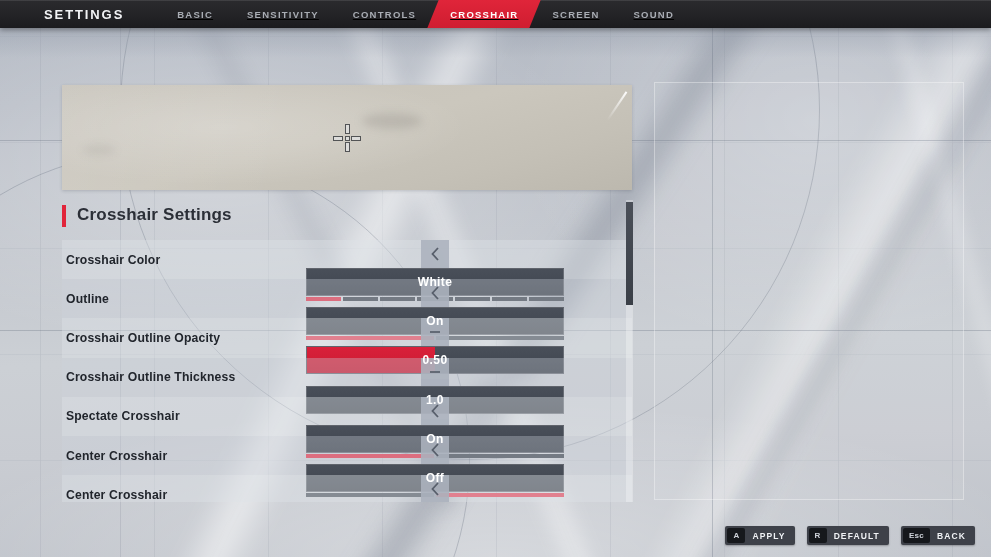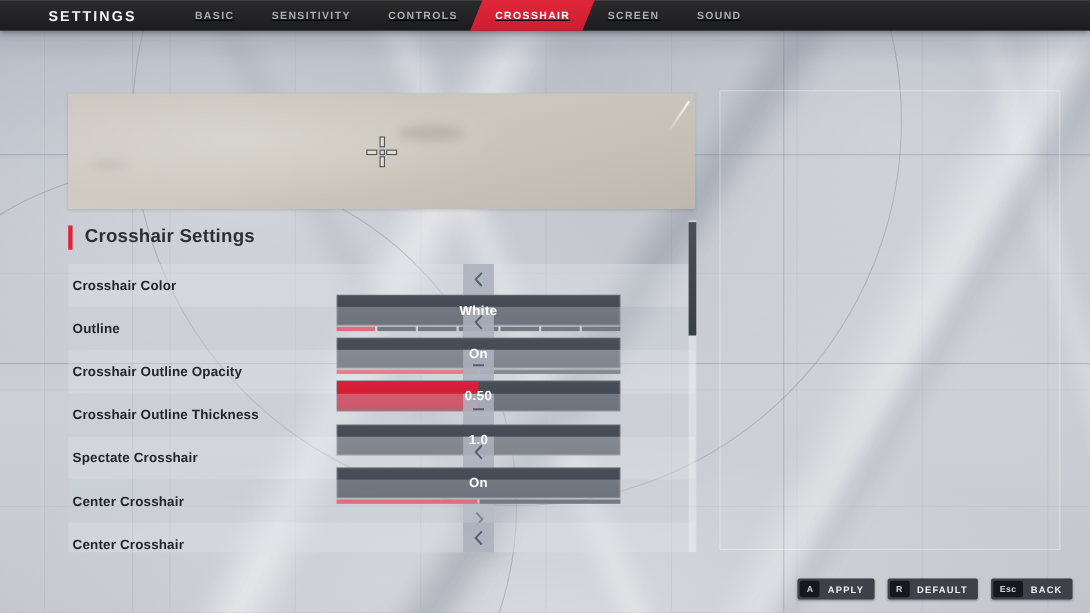--- a/index.html
+++ b/index.html
@@ -402,20 +402,45 @@
           <span>
             <svg width="11" height="14" viewBox="0 0 11 14">
               <path d="M3 1 L8.5 7 L3 13" fill="none" stroke="currentColor" stroke-width="1.8"></path>
             </svg>
           </span>
         </div>
       </div>
     </div>
     <div class="row alt">
       <div class="label">Center Crosshair</div>
+      <div class="ctrl">
+        <div class="stepbtn">
+          <span>
+            <svg width="11" height="14" viewBox="0 0 11 14">
+              <path d="M8 1 L2.5 7 L8 13" fill="none" stroke="currentColor" stroke-width="1.8"></path>
+            </svg>
+          </span>
+        </div>
+        <div class="fieldwrap">
+          <div class="field">
+            <span class="fval">Off</span>
+          </div>
+          <div class="segbar">
+            <div class="seg"></div>
+            <div class="seg on"></div>
+          </div>
+        </div>
+        <div class="stepbtn">
+          <span>
+            <svg width="11" height="14" viewBox="0 0 11 14">
+              <path d="M3 1 L8.5 7 L3 13" fill="none" stroke="currentColor" stroke-width="1.8"></path>
+            </svg>
+          </span>
+        </div>
+      </div>
     </div>
     <div class="row">
       <div class="label">Center Crosshair</div>
       <div class="ctrl">
         <div class="stepbtn">
           <span>
             <svg width="11" height="14" viewBox="0 0 11 14">
               <path d="M8 1 L2.5 7 L8 13" fill="none" stroke="currentColor" stroke-width="1.8"></path>
             </svg>
           </span>

